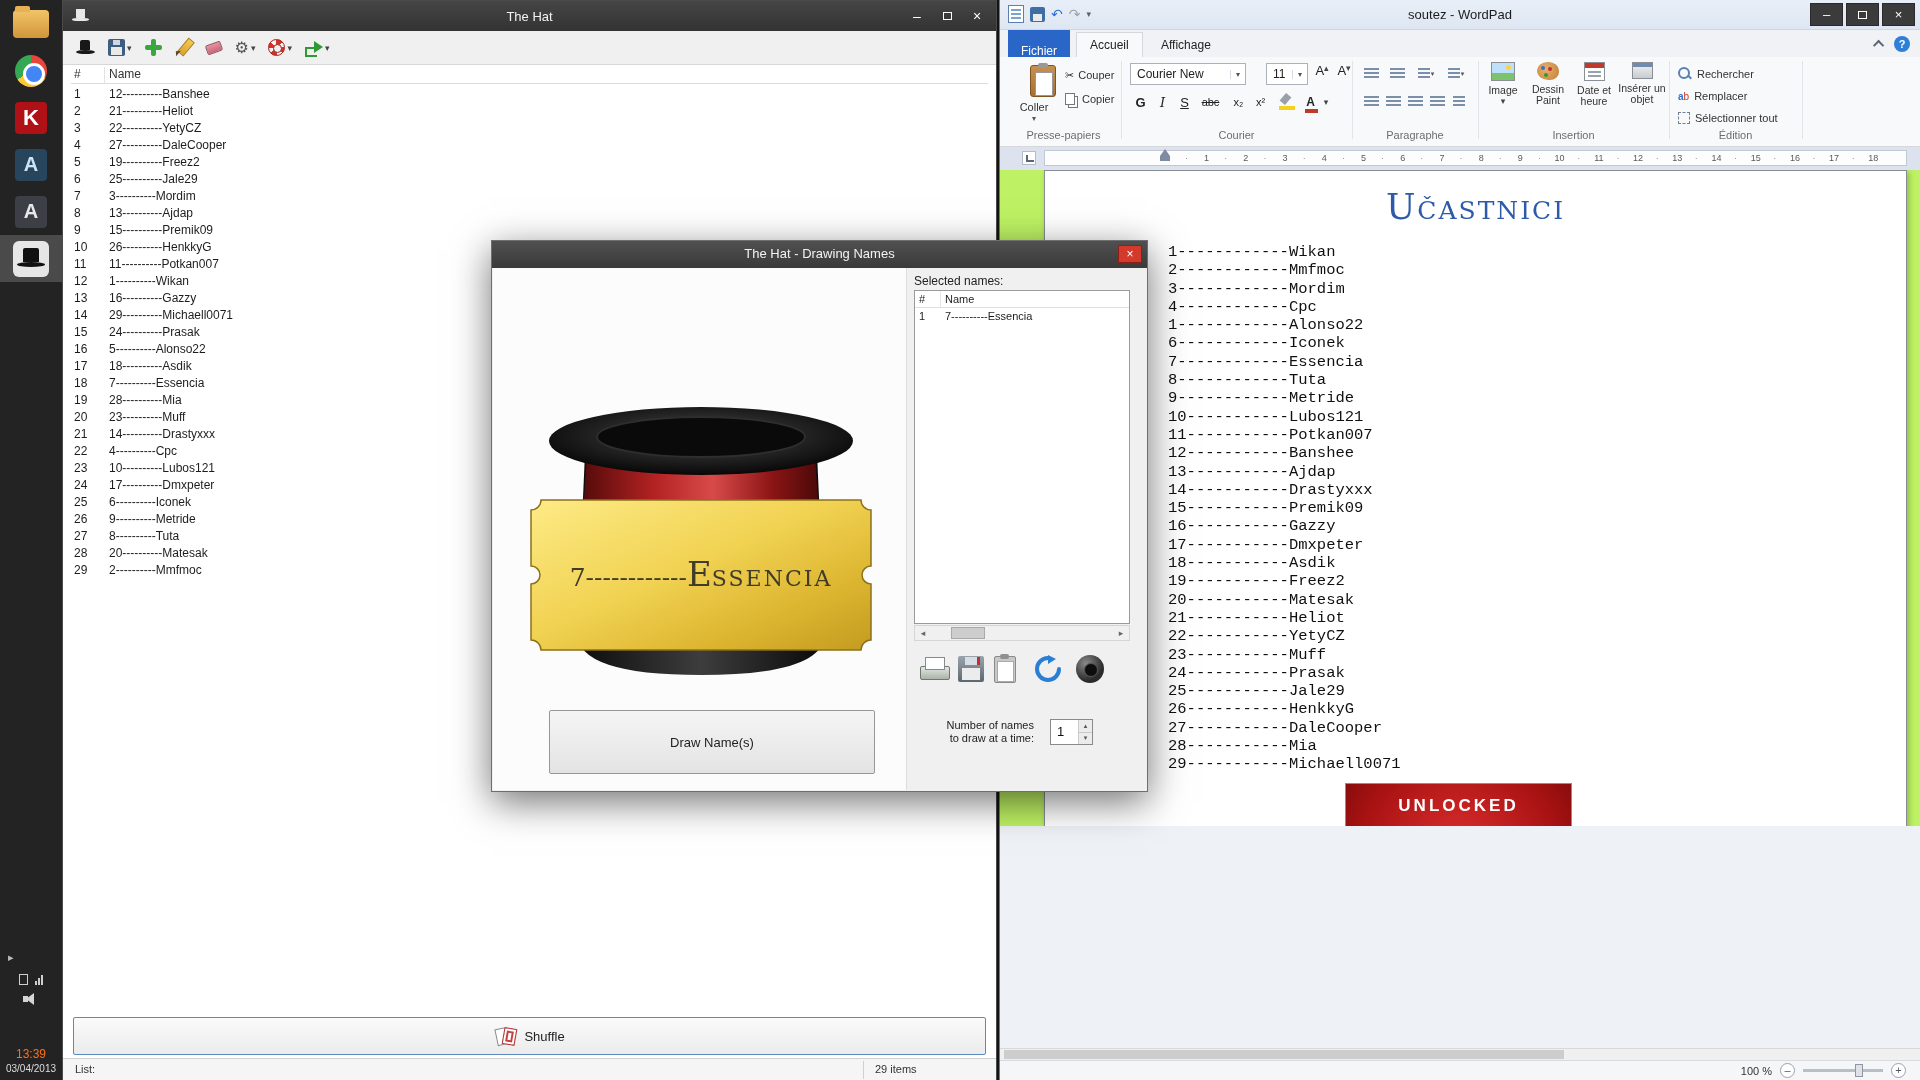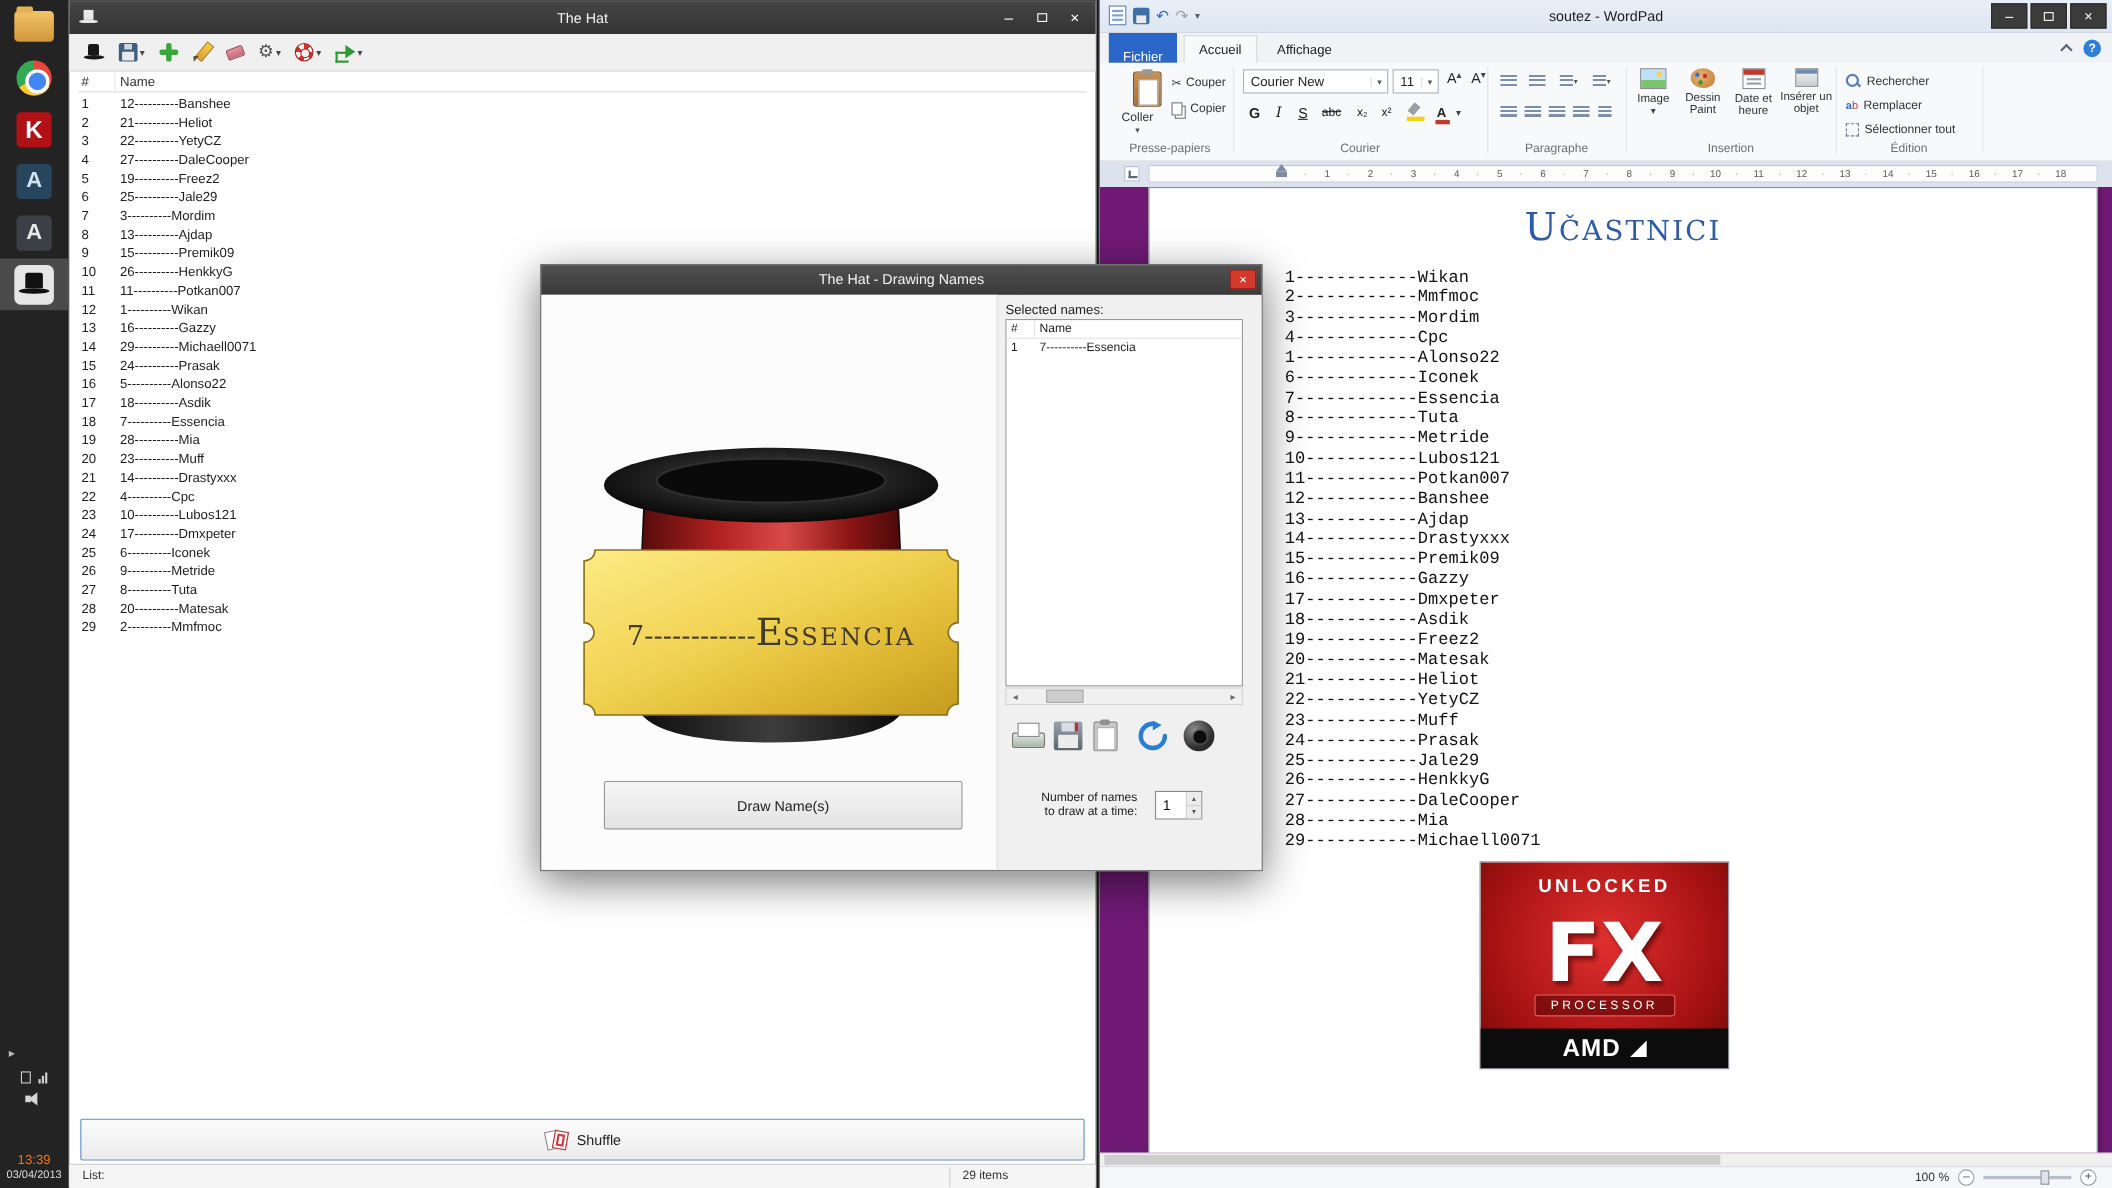--- a/index.html
+++ b/index.html
@@ -83,21 +83,21 @@
   .hw-status .st-sep { position:absolute; left:800px; top:2px; height:18px; width:1px; background:#d0d0d0; }
   .hw-status .st-items { position:absolute; left:812px; top:4px; }
 
   
   #hat-dialog { position:absolute; left:491px; top:240px; width:657px; height:552px; background:#f0f0f0; border:1px solid #6e6e6e; box-shadow:0 10px 36px rgba(0,0,0,.55); z-index:6; }
   .dg-titlebar { position:absolute; left:0; top:0; right:0; height:27px; background:linear-gradient(#505050,#3a3a3a); }
   .dg-title { position:absolute; left:0; right:0; top:5px; text-align:center; color:#f3f3f3; font-size:13px; }
   .dg-close { position:absolute; right:5px; top:4px; width:24px; height:18px; background:#d33a2c; border:1px solid #8f1f16; color:#fff; font-size:12px; display:flex; align-items:center; justify-content:center; }
   .dg-left-panel { position:absolute; left:1px; top:27px; width:414px; bottom:1px; background:#fcfcfc; border-right:1px solid #ddd; }
   .dg-hat-svg { position:absolute; left:8px; top:85px; width:400px; height:350px; }
-  .dg-draw-btn { position:absolute; left:56px; top:442px; width:326px; height:44px; background:linear-gradient(#f5f5f5,#e3e3e3); border:1px solid #979797; border-radius:2px; font-size:13px; color:#222; display:flex; align-items:center; justify-content:center; }
+  .dg-draw-btn { position:absolute; left:56px; top:442px; width:326px; height:64px; background:linear-gradient(#f5f5f5,#e3e3e3); border:1px solid #979797; border-radius:2px; font-size:13px; color:#222; display:flex; align-items:center; justify-content:center; }
   .dg-sel-label { position:absolute; left:422px; top:33px; font-size:12px; color:#222; }
   .dg-list { position:absolute; left:422px; top:49px; width:216px; height:334px; background:#fff; border:1px solid #9a9a9a; font-size:11px; color:#1d1d1d; }
   .dg-list-header { height:17px; display:flex; border-bottom:1px solid #e0e0e0; }
   .dg-list-header span { padding:2px 0 0 4px; }
   .dg-col-num { width:26px; border-right:1px solid #e6e6e6; }
   .dg-row { height:16px; display:flex; align-items:center; }
   .dg-row .dg-col-num { border-right:none; padding-left:4px; }
   .dg-row .dg-col-name { padding-left:4px; }
   .dg-hscroll { position:absolute; left:422px; top:384px; width:216px; height:16px; background:#f0f0f0; border:1px solid #d5d5d5; display:flex; align-items:center; }
   .sc-arrow { width:16px; height:14px; font-size:9px; color:#666; display:flex; align-items:center; justify-content:center; }
@@ -191,21 +191,21 @@
   .ic-selall { width:12px; height:12px; border:1px dashed #6f7f92; }
   .wp-ruler { position:absolute; left:0; top:147px; right:0; height:23px; background:#dde3ee; }
   .ruler-strip { position:absolute; left:44px; width:863px; top:3px; height:16px; background:#fdfdfd; border:1px solid #c2c9d4; }
   .ruler-nums { position:absolute; left:187px; top:3px; width:706px; height:16px; display:flex; }
   .ruler-nums span { flex:1; text-align:center; font-size:9px; color:#5a5a5a; line-height:16px; position:relative; }
   .ruler-nums span::before { content:"·"; position:absolute; left:-2px; color:#8a8a8a; }
   .tabsel { position:absolute; left:22px; top:4px; width:14px; height:14px; background:#fff; border:1px solid #b5bcc8; }
   .tabsel::after { content:""; position:absolute; left:3px; top:3px; width:6px; height:5px; border-left:2px solid #5a6675; border-bottom:2px solid #5a6675; }
   .indent-marker { position:absolute; left:160px; top:2px; width:0; height:0; border-left:5px solid transparent; border-right:5px solid transparent; border-bottom:7px solid #7e8ba0; }
   .indent-marker::after { content:""; position:absolute; left:-5px; top:7px; width:10px; height:5px; background:#7e8ba0; }
-  .wp-docarea { position:absolute; left:0; top:170px; right:0; height:878px; background:#701a75; overflow:hidden; }
+  .wp-docarea { position:absolute; left:0; top:170px; right:0; height:656px; background:#bef264; overflow:hidden; }
   .wp-page { position:absolute; left:44px; top:0; width:863px; height:1000px; background:#fff; border:1px solid #878c95; box-shadow:2px 2px 6px rgba(0,0,0,.25); }
   .doc-title { margin-top:16px; text-align:center; font-family:"DejaVu Serif", serif; font-variant:small-caps; font-size:35px; color:#2d5ba9; letter-spacing:2px; }
   .doc-lines { position:absolute; left:123px; top:72px; font-family:"Liberation Mono","DejaVu Sans Mono",monospace; font-size:15.5px; color:#101010; }
   .doc-line { height:18.3px; white-space:pre; }
   .amd-box { position:absolute; left:300px; top:612px; width:227px; height:189px; background:radial-gradient(circle at 50% 38%, #e03030, #a81212 62%, #6e0808); border:1px solid #8a8f98; }
   .amd-unlocked { margin-top:12px; text-align:center; color:#fff; font-weight:bold; font-size:17px; letter-spacing:3px; }
   .amd-fx { text-align:center; color:#fff; font-weight:bold; font-size:74px; line-height:70px; text-shadow:3px 3px 4px rgba(60,0,0,.6); font-family:"DejaVu Sans", sans-serif;margin-top:16px; }
   .amd-processor { margin:2px auto 0 auto; width:128px; height:20px; border:1px solid #e06060; border-radius:3px; color:#fff; font-size:11px; letter-spacing:3px; text-align:center; line-height:18px; background:rgba(90,5,5,.55); }
   .amd-bar { position:absolute; left:0; bottom:0; width:100%; height:36px; background:#0c0c0c; display:flex; align-items:center; justify-content:center; gap:8px; }
   .amd-brand { color:#fff; font-weight:bold; font-size:22px; letter-spacing:1px; }
@@ -594,21 +594,21 @@
         <span>✂</span>
         <span>Couper</span>
       </div>
       <div class="rb-smallbtn" style="left:62px; top:32px;">
         <span class="ic-copy"></span>
         <span>Copier</span>
       </div>
       <div class="rb-label" style="left:6px; width:115px;">Presse-papiers</div>
       <div class="rb-sep" style="left:121px;"></div>
 
-      <div class="combo" style="left:130px; top:6px; width:132px;">
+      <div class="combo" style="left:130px; top:6px; width:116px;">
         <span class="cb-text">Courier New</span>
         <span class="cb-arrow">▾</span>
       </div>
       <div class="combo" style="left:266px; top:6px; width:42px;">
         <span class="cb-text">11</span>
         <span class="cb-arrow">▾</span>
       </div>
       <div class="grow-btn" style="left:312px; width:20px;">
           <span>A</span>
           <span class="caret">▴</span>

